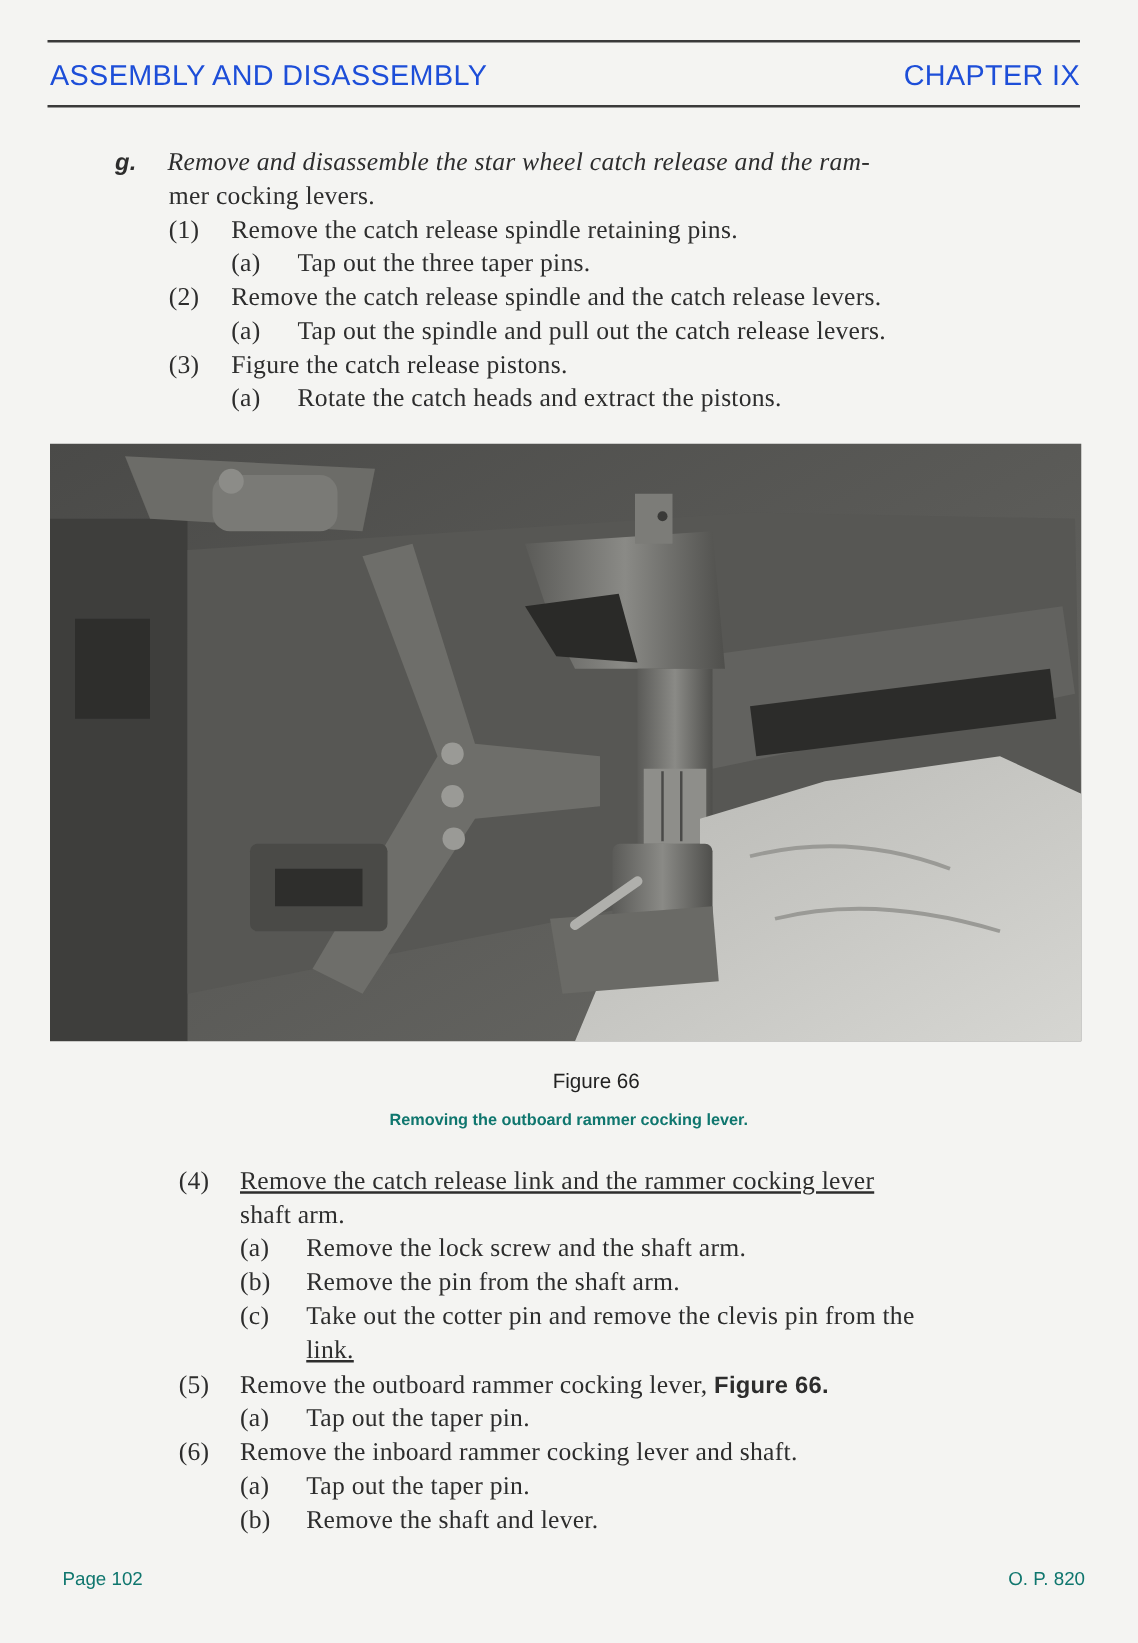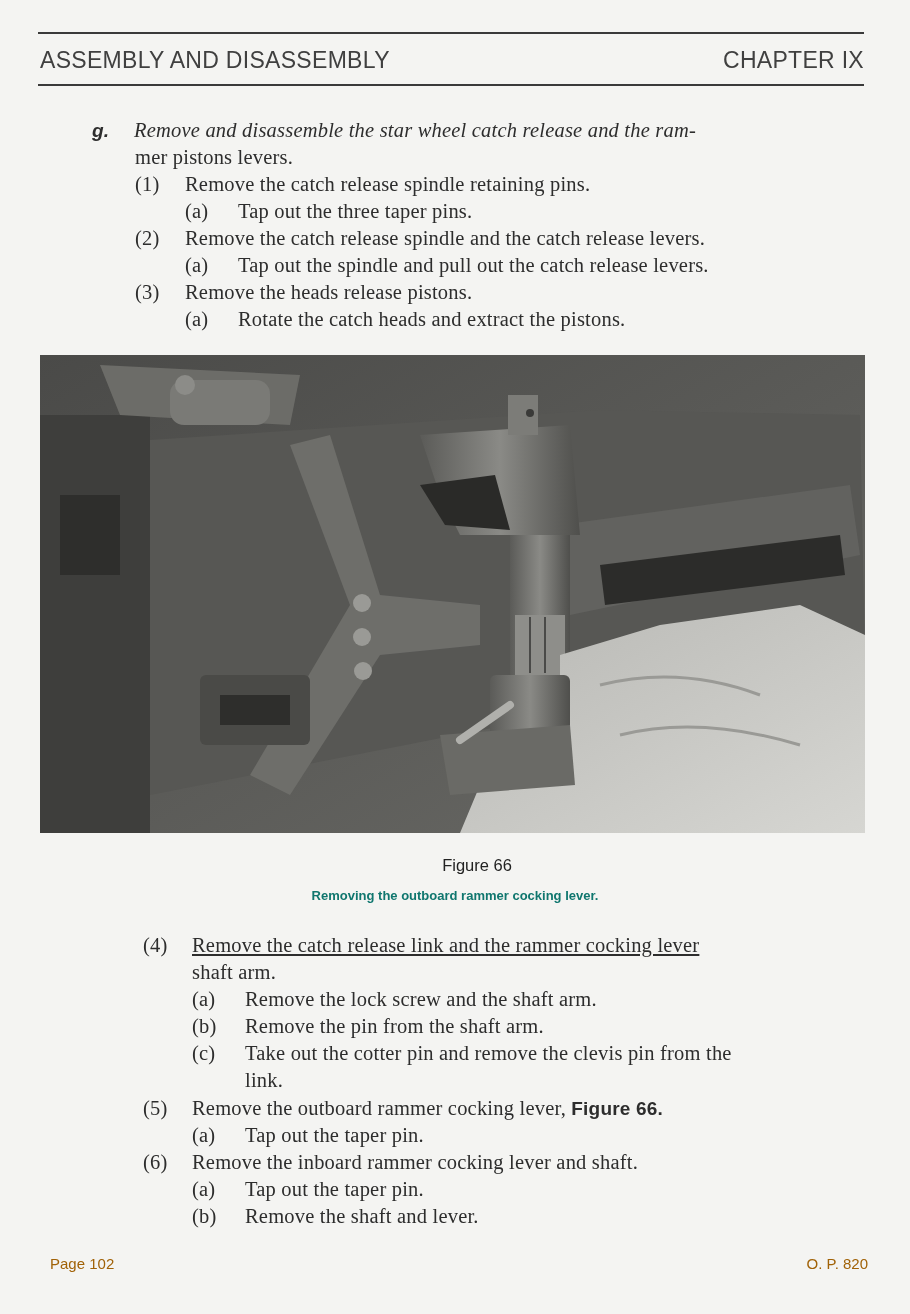--- a/index.html
+++ b/index.html
@@ -3,64 +3,64 @@
 <meta charset="utf-8">
 <style>
   html, body { margin:0; padding:0; }
   body {
     width:910px; height:1314px; position:relative; overflow:hidden;
     background:#f4f4f2;
     color:#2a2a2a;
     font-family:"DejaVu Serif", serif;
   }
   .rule { position:absolute; left:38px; width:826px; height:2px; background:#3a3a3a; }
-  .hdr { position:absolute; top:47px; font-family:"Liberation Sans", sans-serif; font-size:23px; letter-spacing:0.3px; color:#404040; }
+  .hdr { position:absolute; top:47px; font-family:"Liberation Sans", sans-serif; font-size:23px; letter-spacing:0.3px; color:#1d4ed8; }
   .hdr-left { left:40px; }
   .hdr-right { right:46px; }
   .line { position:absolute; font-family:"Liberation Serif", serif; font-size:20.5px; color:#2d2d2d; white-space:nowrap; letter-spacing:0.2px; }
   .bold { font-weight:bold; font-family:"Liberation Sans", sans-serif; }
   .lbl { display:inline-block; }
   .photo {
     position:absolute; left:40px; top:355px; width:825px; height:478px; overflow:hidden;
     background:#5a5a58;
   }
   .cap-title { position:absolute; top:856px; left:0; width:910px; text-align:center; font-family:"Liberation Sans", sans-serif; font-size:16.5px; color:#222;margin-left:22px; }
   .cap-sub { position:absolute; top:888px; left:0; width:910px; text-align:center; font-family:"Liberation Sans", sans-serif; font-weight:bold; font-size:13px; color:#0f766e; }
-  .footer { position:absolute; top:1255px; font-family:"Liberation Sans", sans-serif; font-size:15px; color:#a16207; }
+  .footer { position:absolute; top:1255px; font-family:"Liberation Sans", sans-serif; font-size:15px; color:#0f766e; }
 </style>
 </head>
 <body>
 
 <div class="rule" style="top:32px;"></div>
 <div class="hdr hdr-left">ASSEMBLY AND DISASSEMBLY</div>
 <div class="hdr hdr-right">CHAPTER IX</div>
 <div class="rule" style="top:84px;"></div>
 
 <div>
   <div class="line" style="top:119px; left:92px;font-style:italic;">
     <span class="lbl bold" style="width:42px; font-size:19px;">g.</span><span>Remove and disassemble the star wheel catch release and the ram-</span>
   </div>
-  <div class="line" style="top:146px; left:135px;">mer pistons levers.</div>
+  <div class="line" style="top:146px; left:135px;">mer cocking levers.</div>
 
   <div class="line" style="top:173px; left:135px;">
     <span class="lbl" style="width:50px;">(1)</span><span>Remove the catch release spindle retaining pins.</span>
   </div>
   <div class="line" style="top:200px; left:185px;">
     <span class="lbl" style="width:53px;">(a)</span><span>Tap out the three taper pins.</span>
   </div>
 
   <div class="line" style="top:227px; left:135px;">
     <span class="lbl" style="width:50px;">(2)</span><span>Remove the catch release spindle and the catch release levers.</span>
   </div>
   <div class="line" style="top:254px; left:185px;">
     <span class="lbl" style="width:53px;">(a)</span><span>Tap out the spindle and pull out the catch release levers.</span>
   </div>
 
   <div class="line" style="top:281px; left:135px;">
-    <span class="lbl" style="width:50px;">(3)</span><span>Remove the heads release pistons.</span>
+    <span class="lbl" style="width:50px;">(3)</span><span>Figure the catch release pistons.</span>
   </div>
   <div class="line" style="top:308px; left:185px;">
     <span class="lbl" style="width:53px;">(a)</span><span>Rotate the catch heads and extract the pistons.</span>
   </div>
 </div>
 
 <div class="photo" title="Photograph of a hand removing the outboard rammer cocking lever from a machined gun mechanism housing">
   <svg width="825" height="478" viewBox="0 0 825 478" xmlns="http://www.w3.org/2000/svg">
     <defs>
       <linearGradient id="bg" x1="0" y1="0" x2="1" y2="1">
@@ -129,21 +129,21 @@
   <div class="line" style="top:961px; left:192px;">shaft arm.</div>
   <div class="line" style="top:988px; left:192px;">
     <span class="lbl" style="width:53px;">(a)</span><span>Remove the lock screw and the shaft arm.</span>
   </div>
   <div class="line" style="top:1015px; left:192px;">
     <span class="lbl" style="width:53px;">(b)</span><span>Remove the pin from the shaft arm.</span>
   </div>
   <div class="line" style="top:1042px; left:192px;">
     <span class="lbl" style="width:53px;">(c)</span><span>Take out the cotter pin and remove the clevis pin from the</span>
   </div>
-  <div class="line" style="top:1069px; left:245px;">link.</div>
+  <div class="line" style="top:1069px; left:245px;text-decoration:underline;">link.</div>
 
   <div class="line" style="top:1097px; left:143px;">
     <span class="lbl" style="width:49px;">(5)</span><span>Remove the outboard rammer cocking lever,</span> <span class="bold" style="font-size:19px;">Figure 66.</span>
   </div>
   <div class="line" style="top:1124px; left:192px;">
     <span class="lbl" style="width:53px;">(a)</span><span>Tap out the taper pin.</span>
   </div>
 
   <div class="line" style="top:1151px; left:143px;">
     <span class="lbl" style="width:49px;">(6)</span><span>Remove the inboard rammer cocking lever and shaft.</span>

